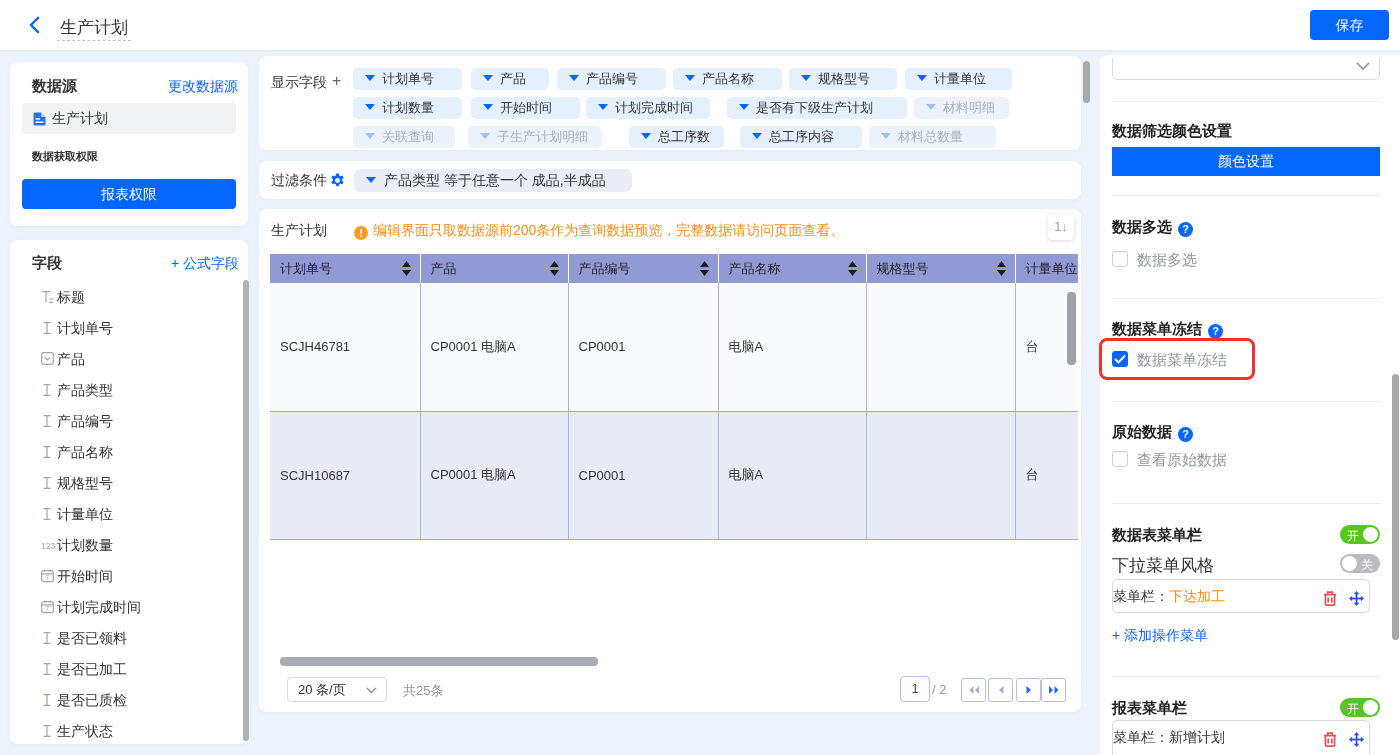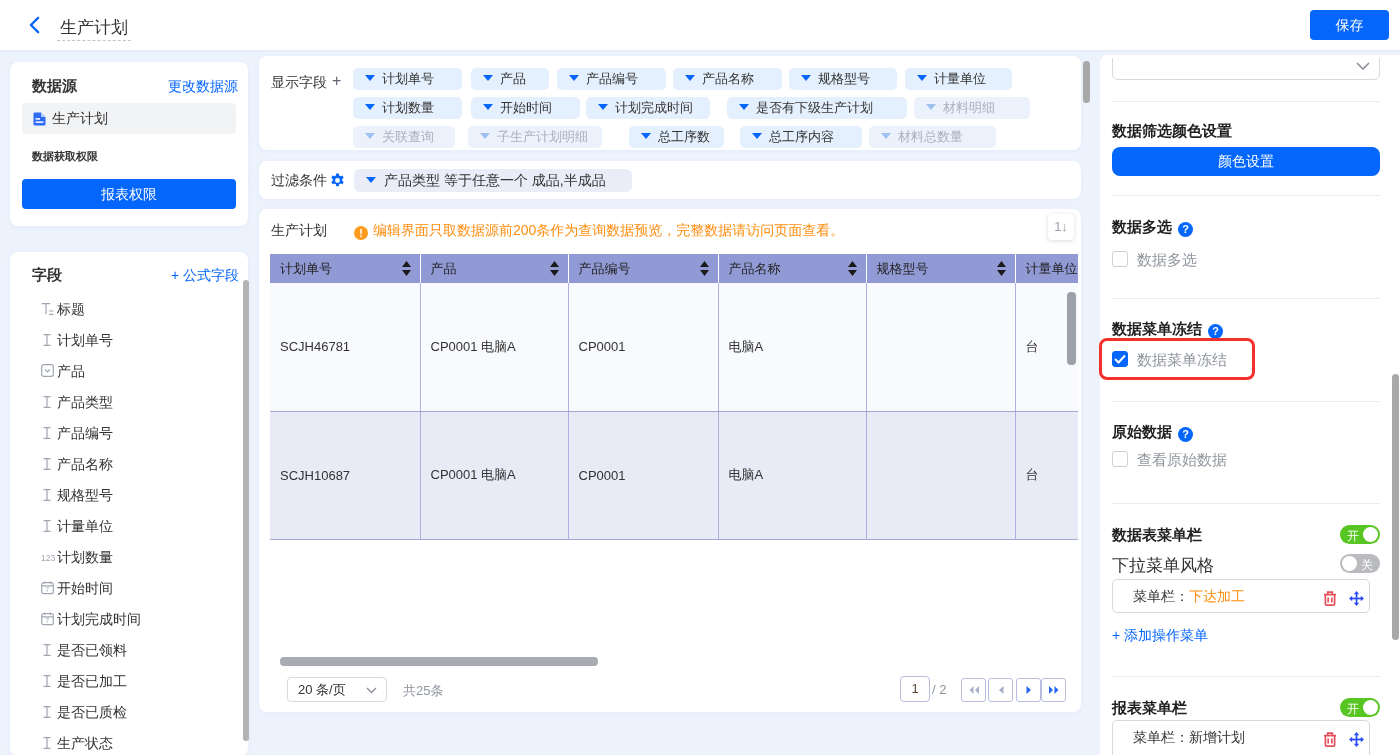--- a/index.html
+++ b/index.html
@@ -16,21 +16,21 @@
 
 
 #card1 { left:10px; top:62px; width:238px; height:164px; }
 #ds-title { position:absolute; left:22px; top:15px; font-size:15px; font-weight:bold; }
 #ds-link { position:absolute; right:10px; top:16px; font-size:14px; color:#0566fc; }
 #ds-item { position:absolute; left:12px; top:41px; width:214px; height:31px; background:#f2f3f5; border-radius:4px; font-size:14px; line-height:31px; }
 #ds-item .txt { margin-left:30px; }
 #perm-title { position:absolute; left:22px; top:87px; font-size:11px; font-weight:bold; }
 #perm-btn { position:absolute; left:12px; top:117px; width:214px; height:30px; background:#0566fc; border-radius:4px; color:#fff; font-size:14px; text-align:center; line-height:30px; }
 
-#card2 { left:10px; top:240px; width:238px; height:504px; overflow:hidden;margin-top:12px; }
+#card2 { left:10px; top:240px; width:238px; height:504px; overflow:hidden; }
 #f-title { position:absolute; left:22px; top:14px; font-size:15px; font-weight:bold; }
 #f-link { position:absolute; right:9px; top:15px; font-size:14px; color:#0566fc; }
 .frow { position:absolute; left:0; width:238px; height:31px; font-size:14px; color:#333; }
 .frow .ficon { position:absolute; left:31px; top:8px; width:13px; height:15px; color:#9aa1ac; }
 .frow .ftxt { position:absolute; left:47px; top:7px; }
 #f-scroll { position:absolute; left:243px; top:280px; width:6px; height:461px; background:#b3b3b3; border-radius:3px; }
 
 
 #cardA { left:259px; top:56px; width:822px; height:94px; }
 #cardB { left:259px; top:161px; width:822px; height:38px; }
@@ -84,21 +84,21 @@
 .cbox.checked { background:#0566fc; border-color:#0566fc; }
 .clabel { font-size:15px; color:#8f959e; }
 .toggle { position:absolute; left:240px; width:40px; height:19px; border-radius:10px; }
 .toggle.on { background:#57c522; }
 .toggle.on .knob { position:absolute; right:2px; top:2px; width:15px; height:15px; border-radius:50%; background:#fff; }
 .toggle.on .tlabel { position:absolute; left:7px; top:3px; color:#fff; font-size:12px; }
 .toggle.off2 { background:#b9bbbe; }
 .toggle.off2 .knob { position:absolute; left:2px; top:2px; width:15px; height:15px; border-radius:50%; background:#fff; }
 .toggle.off2 .tlabel { position:absolute; right:7px; top:3px; color:#fff; font-size:12px; }
 .menubox { position:absolute; left:12px; width:258px; height:34px; border:1px solid #d9d9d9; border-radius:5px; font-size:14px; line-height:32px; }
-.menubox .ml { margin-left:20px; color:#333; }
+.menubox .ml { margin-left:0; color:#333; }
 .menubox .orange { color:#ff8d0f; }
 .menubox span svg { display:block; }
 
 #page-scroll { position:absolute; left:1392px; top:374px; width:7px; height:266px; background:#a8a8a8; border-radius:4px; z-index:9; }
 #redbox { position:absolute; left:1099px; top:338px; width:156px; height:42px; border:3px solid #f3302b; border-radius:8px; z-index:8; }
 </style>
 </head>
 <body>
 
 <div id="topbar">
@@ -258,21 +258,21 @@
       <div class="chip" style="left:94px;top:12px;width:109px"><span class="car"></span>计划单号</div>
       <div class="chip" style="left:212px;top:12px;width:78px"><span class="car"></span>产品</div>
       <div class="chip" style="left:298px;top:12px;width:109px"><span class="car"></span>产品编号</div>
       <div class="chip" style="left:414px;top:12px;width:109px"><span class="car"></span>产品名称</div>
       <div class="chip" style="left:530px;top:12px;width:108px"><span class="car"></span>规格型号</div>
       <div class="chip" style="left:646px;top:12px;width:107px"><span class="car"></span>计量单位</div>
       <div class="chip" style="left:94px;top:41px;width:109px"><span class="car"></span>计划数量</div>
       <div class="chip" style="left:212px;top:41px;width:109px"><span class="car"></span>开始时间</div>
       <div class="chip" style="left:327px;top:41px;width:124px"><span class="car"></span>计划完成时间</div>
       <div class="chip" style="left:468px;top:41px;width:180px"><span class="car"></span>是否有下级生产计划</div>
-      <div class="chip off" style="left:655px;top:41px;width:116px"><span class="car"></span>材料明细</div>
+      <div class="chip off" style="left:655px;top:41px;width:95px"><span class="car"></span>材料明细</div>
       <div class="chip off" style="left:94px;top:70px;width:102px"><span class="car"></span>关联查询</div>
       <div class="chip off" style="left:209px;top:70px;width:134px"><span class="car"></span>子生产计划明细</div>
       <div class="chip" style="left:370px;top:70px;width:95px"><span class="car"></span>总工序数</div>
       <div class="chip" style="left:481px;top:70px;width:122px"><span class="car"></span>总工序内容</div>
       <div class="chip off" style="left:610px;top:70px;width:127px"><span class="car"></span>材料总数量</div>
     </div>
 </div>
 
 <div class="card" id="cardB">
   <div id="fc-label">过滤条件</div>
@@ -375,21 +375,21 @@
 <div id="mid-scroll"></div>
 
 <div style="position:absolute;left:1100px;top:55px;width:300px;height:12px;background:#fff;border-radius:8px 0 0 0"></div>
 <div id="sidebar">
     <div style="position:absolute;left:12px;top:-9px;width:268px;height:31px;border:1px solid #d9d9d9;border-radius:6px;background:#fff"></div>
     <svg style="position:absolute;left:256px;top:4px" width="14" height="8" viewBox="0 0 14 8">
       <path d="M1 1 L7 7 L13 1" fill="none" stroke="#8a8f99" stroke-width="1.6"></path>
     </svg>
     <div class="divider" style="top:43px"></div>
     <div class="sb sbold" style="top:64px">数据筛选颜色设置</div>
-    <div class="sb" style="top:89px;width:268px;height:29px;background:#0566fc;border-radius:8px;color:#fff;font-size:14px;text-align:center;line-height:29px">颜色设置</div>
+    <div class="sb" style="top:89px;width:268px;height:29px;background:#0566fc;border-radius:0;color:#fff;font-size:14px;text-align:center;line-height:29px">颜色设置</div>
     <div class="divider" style="top:137px"></div>
     <div class="sb sbold" style="top:160px">数据多选<span class="qmark">?</span></div>
     <div class="cbox" style="left:12px;top:193px"></div>
     <div class="sb clabel" style="left:37px;top:193px">数据多选</div>
     <div class="divider" style="top:240px"></div>
     <div class="sb sbold" style="top:262px">数据菜单冻结<span class="qmark">?</span></div>
     <div class="cbox checked" style="left:12px;top:293px">
       <svg width="12" height="10" viewBox="0 0 12 10" style="position:absolute;left:1px;top:2px">
         <path d="M1 5 L4.5 8.5 L11 1.5" fill="none" stroke="#fff" stroke-width="2"></path>
       </svg>

